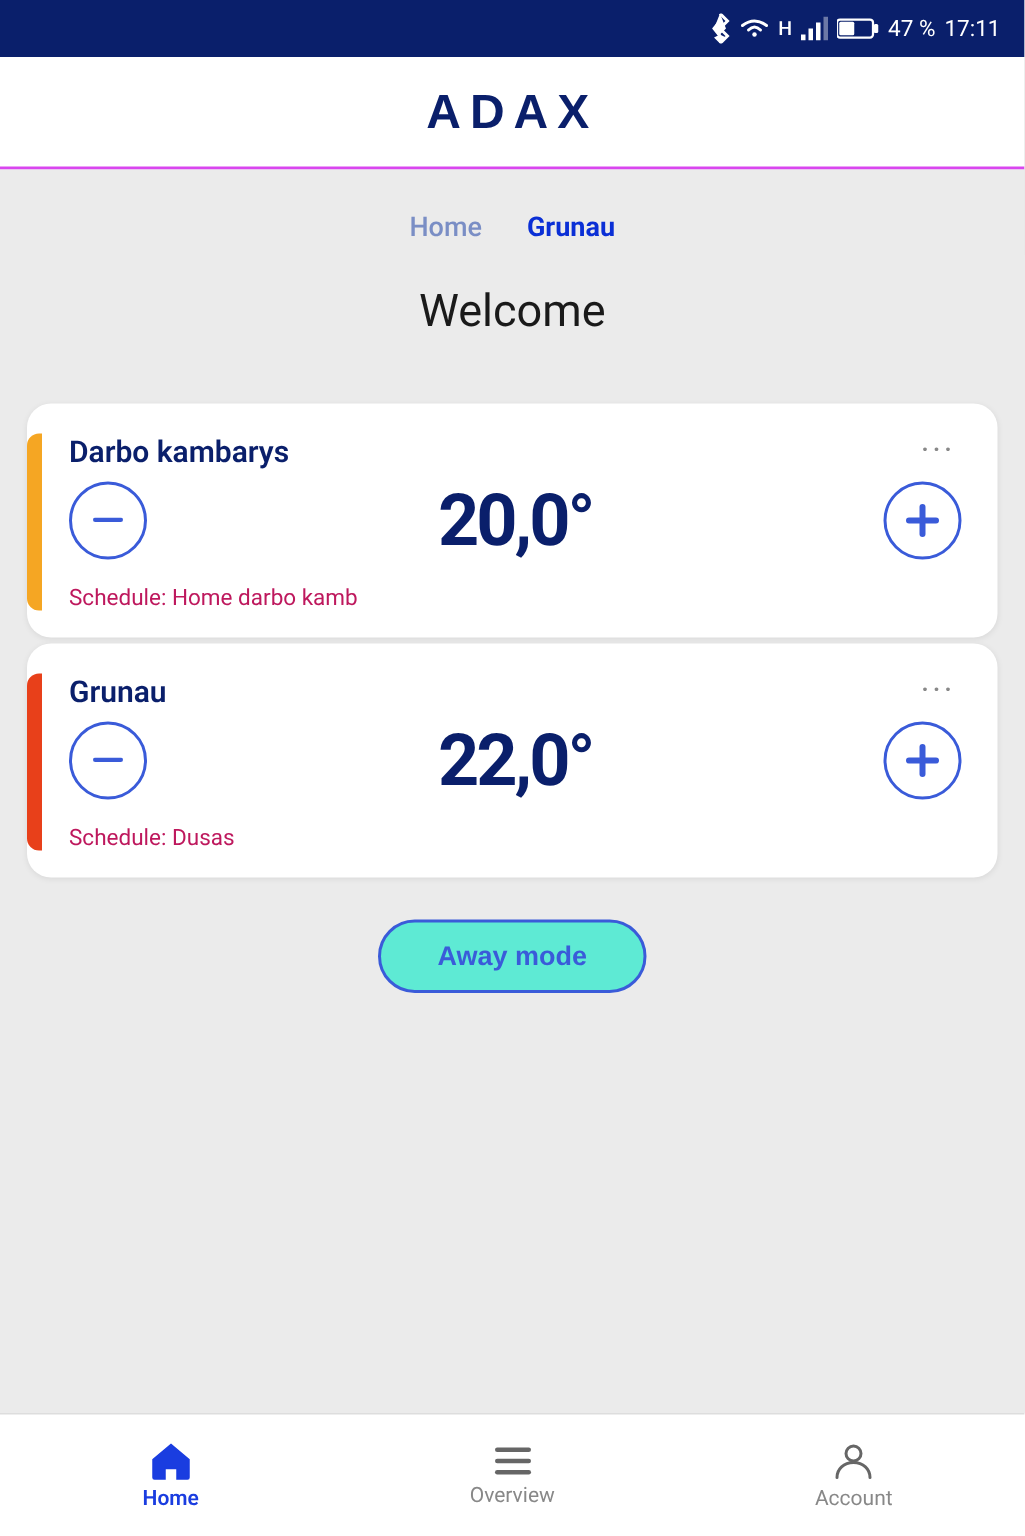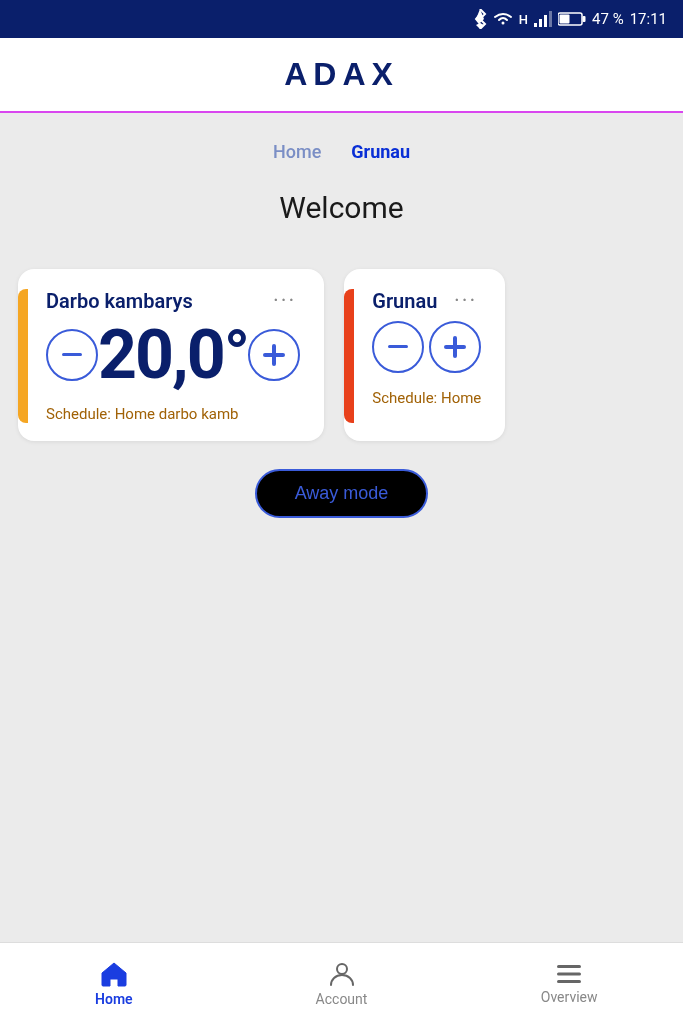--- a/index.html
+++ b/index.html
@@ -92,22 +92,22 @@
       font-size: 30px;
       font-weight: 400;
       color: #1a1a1a;
       padding: 16px 0 44px 0;
     }
 
     
     .cards-container {
       padding: 0 18px;
       display: flex;
-      flex-direction: row;
-      gap: 20px;
+      flex-direction: column;
+      gap: 4px;
     }
 
     .device-card {
       background: white;
       border-radius: 16px;
       padding: 20px 24px 18px 0;
       display: flex;
       align-items: stretch;
       position: relative;
       box-shadow: 0 1px 4px rgba(0,0,0,0.08);
@@ -174,48 +174,48 @@
       align-items: center;
       justify-content: center;
       cursor: pointer;
       color: #3a5bd9;
       font-size: 26px;
       font-weight: 300;
       flex-shrink: 0;
     }
 
     .temp-display {
-      font-size: 68px;
+      font-size: 48px;
       font-weight: 700;
       color: #0a1f6b;
       letter-spacing: -2px;
       line-height: 1;
     }
 
     .schedule-text {
       font-size: 15px;
-      color: #a16207;
+      color: #be185d;
       margin-top: 4px;
     }
 
     
     .away-mode-container {
       display: flex;
       justify-content: center;
       padding: 28px 0 20px 0;
     }
 
     .away-mode-btn {
       border: 2px solid #3a5bd9;
-      background: #000000;
+      background: #5eead4;
       color: #3a5bd9;
       border-radius: 30px;
       padding: 12px 38px;
       font-size: 18px;
-      font-weight: 400;
+      font-weight: 700;
       cursor: pointer;
     }
 
     
     .bottom-nav {
       position: fixed;
       bottom: 0;
       width: 683px;
       height: 82px;
       background: white;
@@ -339,64 +339,65 @@
         <div class="card-header-row">
           <span class="device-name">Grunau</span>
           <span class="more-btn">···</span>
         </div>
         <div class="temp-row">
           <button class="temp-btn">
             <svg width="20" height="4" viewBox="0 0 20 4">
               <rect x="0" y="0" width="20" height="3" rx="1.5" fill="#3a5bd9"></rect>
             </svg>
           </button>
+          <span class="temp-display">22,0°</span>
           <button class="temp-btn">
             <svg width="22" height="22" viewBox="0 0 22 22">
               <rect x="9" y="0" width="4" height="22" rx="2" fill="#3a5bd9"></rect>
               <rect x="0" y="9" width="22" height="4" rx="2" fill="#3a5bd9"></rect>
             </svg>
           </button>
         </div>
-        <span class="schedule-text">Schedule: Home</span>
+        <span class="schedule-text">Schedule: Dusas</span>
       </div>
     </div>
 
   </div>
 
   <div class="away-mode-container">
     <button class="away-mode-btn">Away mode</button>
   </div>
 
 </div>
 
 <div class="bottom-nav">
 
   <div class="nav-item active">
     <div class="nav-icon">
       <svg width="28" height="26" viewBox="0 0 28 26" fill="none">
         <path d="M2 12L14 2L26 12V24C26 24.6 25.6 25 25 25H18V18H10V25H3C2.4 25 2 24.6 2 24V12Z" fill="#1a3de0" stroke="#1a3de0" stroke-width="1"></path>
       </svg>
     </div>
     <span class="nav-label">Home</span>
-  </div>
-
-  <div class="nav-item">
-    <div class="nav-icon">
-      <svg width="26" height="26" viewBox="0 0 26 26" fill="none">
-        <circle cx="13" cy="8" r="5" stroke="#666" stroke-width="2" fill="none"></circle>
-        <path d="M2 24C2 18.5 6.5 14 13 14C19.5 14 24 18.5 24 24" stroke="#666" stroke-width="2" stroke-linecap="round" fill="none"></path>
-      </svg>
-    </div>
-    <span class="nav-label">Account</span>
   </div>
 
   <div class="nav-item">
     <div class="nav-icon">
       <svg width="28" height="22" viewBox="0 0 28 22" fill="none">
         <rect x="2" y="2" width="24" height="3" rx="1.5" fill="#666"></rect>
         <rect x="2" y="9.5" width="24" height="3" rx="1.5" fill="#666"></rect>
         <rect x="2" y="17" width="24" height="3" rx="1.5" fill="#666"></rect>
       </svg>
     </div>
     <span class="nav-label">Overview</span>
   </div>
 
+  <div class="nav-item">
+    <div class="nav-icon">
+      <svg width="26" height="26" viewBox="0 0 26 26" fill="none">
+        <circle cx="13" cy="8" r="5" stroke="#666" stroke-width="2" fill="none"></circle>
+        <path d="M2 24C2 18.5 6.5 14 13 14C19.5 14 24 18.5 24 24" stroke="#666" stroke-width="2" stroke-linecap="round" fill="none"></path>
+      </svg>
+    </div>
+    <span class="nav-label">Account</span>
+  </div>
+
 </div>
 
 </body></html>

